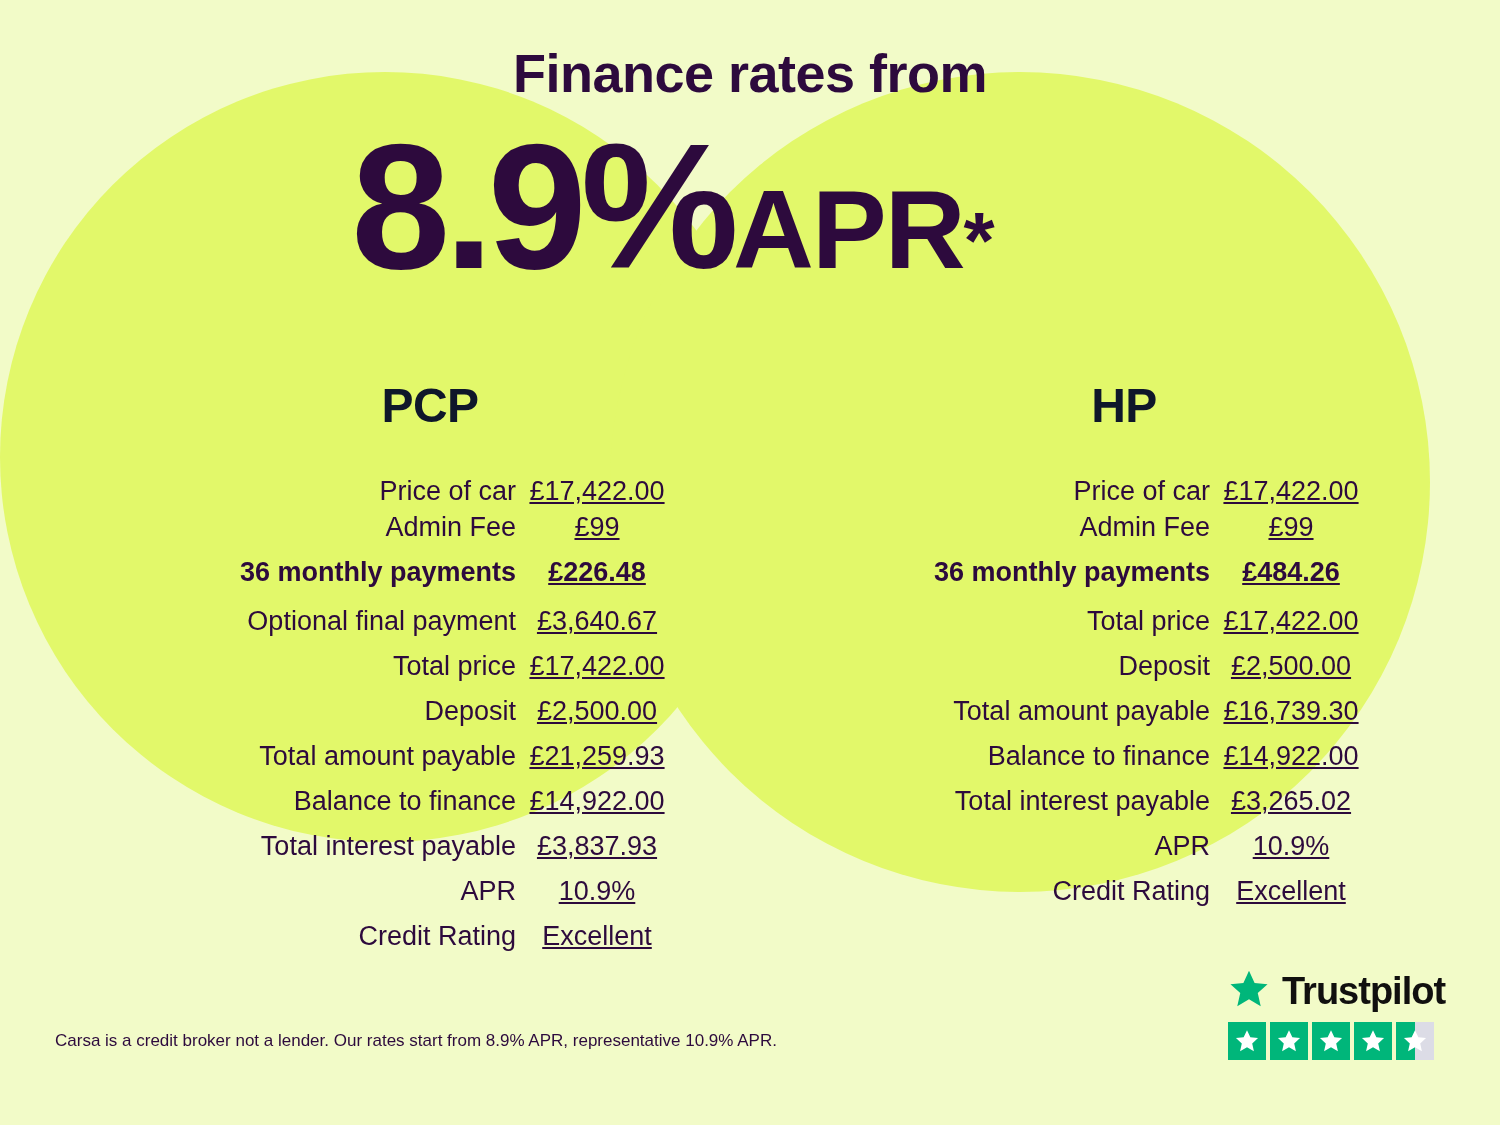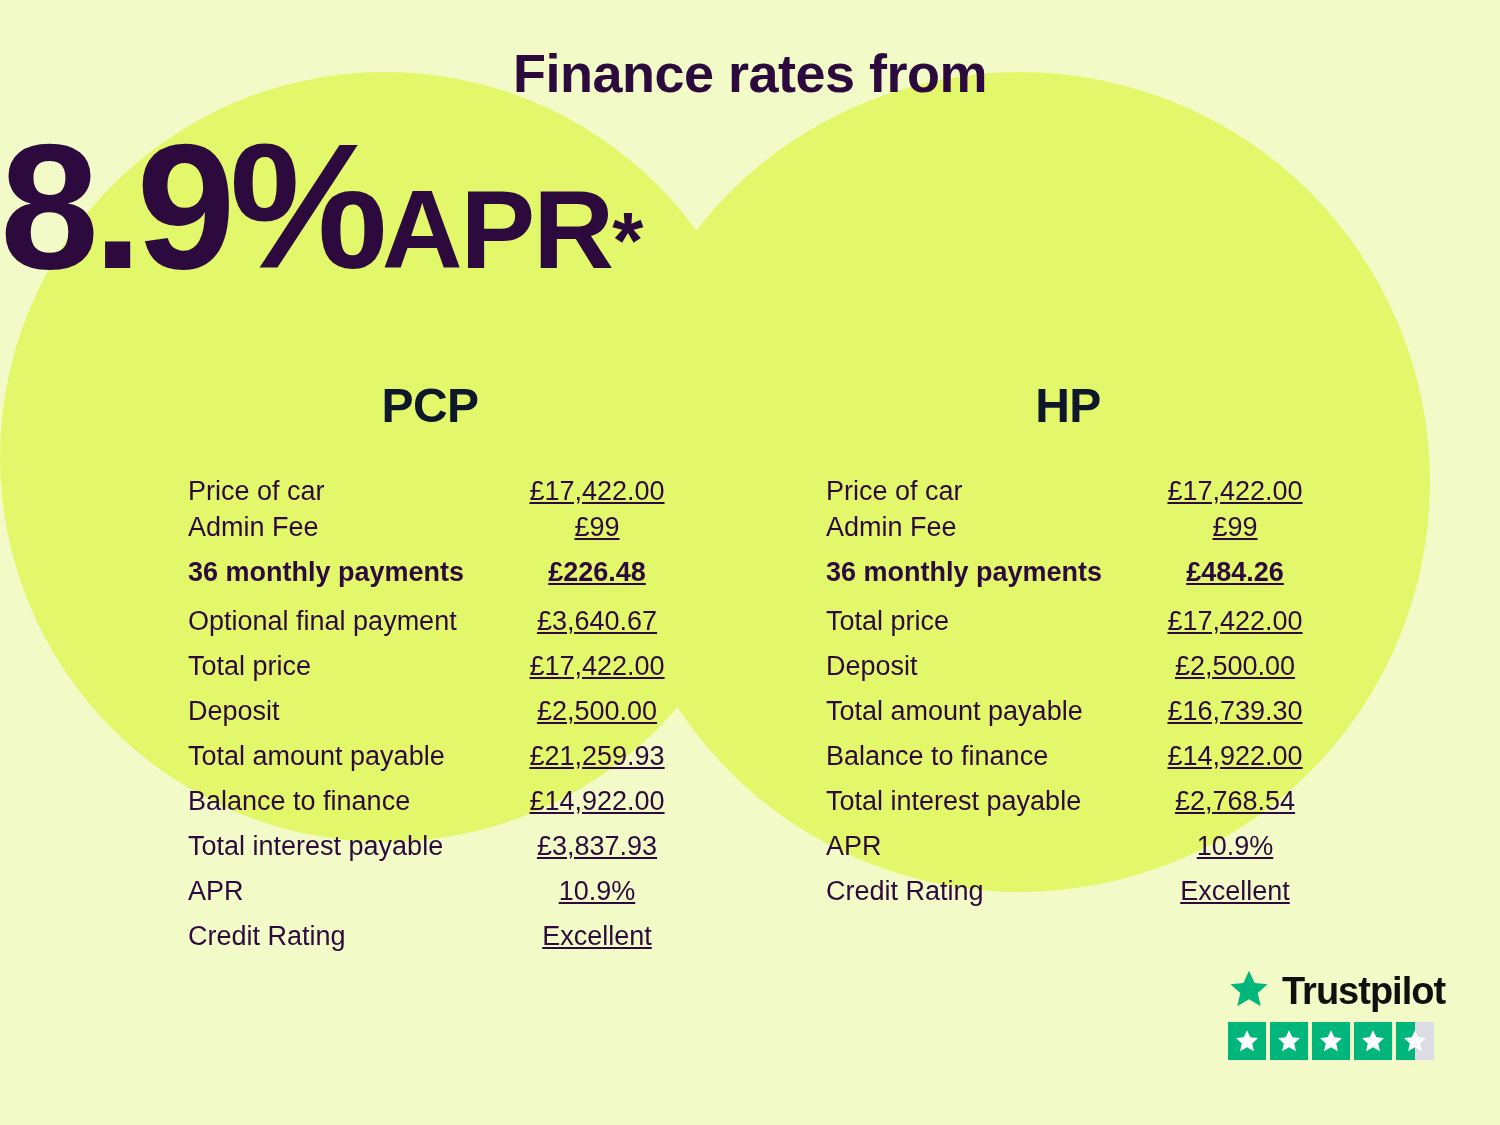--- a/index.html
+++ b/index.html
@@ -54,23 +54,24 @@
     font-size: 54px;
     font-weight: bold;
     letter-spacing: -0.5px;
     color: #2d0a3d;
   }
   .apr-line {
     position: absolute;
     top: 118px;
     left: 0;
     width: 1308px;
-    text-align: left;
+    text-align: center;
     color: #2d0a3d;
     white-space: nowrap;
+    padding-left: 19px;
   }
   .apr-big {
     font-size: 178px;
     font-weight: bold;
     letter-spacing: -6px;
     line-height: 1;
     vertical-align: baseline;
   }
   .apr-word {
     font-size: 112px;
@@ -83,21 +84,21 @@
     font-size: 80px;
     font-weight: bold;
     vertical-align: baseline;
   }
 
   .col {
     position: absolute;
     top: 378px;
   }
   .col-pcp { left: 160px; width: 540px; }
-  .col-hp  { left: 798px; width: 540px; }
+  .col-hp  { left: 854px; width: 540px; }
 
   .col-title {
     text-align: center;
     font-size: 48px;
     font-weight: bold;
     letter-spacing: -0.5px;
     margin: 0 0 40px 0;
     color: #0f172a;
   }
 
@@ -106,21 +107,21 @@
     border-collapse: collapse;
     font-size: 27px;
     color: #2d0a3d;
   }
   table.rows td {
     padding: 0;
     height: 45px;
     vertical-align: middle;
     white-space: nowrap;
   }
-  table.rows td.label { text-align: left; padding-left: 28px; }
+  table.rows td.label { text-align: right; padding-left: 28px; }
   table.rows td.value { text-align: center; padding-right: 22px; text-decoration: underline; }
   table.rows tr.tight td { height: 36px; }
   table.rows tr.highlight td {
     font-weight: bold;
     height: 54px;
   }
 
   .footnote {
     position: absolute;
     left: 55px;
@@ -262,35 +263,36 @@
           <tr>
             <td class="label">Total amount payable</td>
             <td class="value">£16,739.30</td>
           </tr>
           <tr>
             <td class="label">Balance to finance</td>
             <td class="value">£14,922.00</td>
           </tr>
           <tr>
             <td class="label">Total interest payable</td>
-            <td class="value">£2,768.54</td>
+            <td class="value">£3,265.02</td>
           </tr>
           <tr>
             <td class="label">APR</td>
             <td class="value">10.9%</td>
           </tr>
           <tr>
             <td class="label">Credit Rating</td>
             <td class="value">Excellent</td>
           </tr>
         </tbody>
       </table>
     </div>
 
     <div class="footnote">
+      <div>Carsa is a credit broker not a lender. Our rates start from 8.9% APR, representative 10.9% APR.</div>
     </div>
 
     <div class="trustpilot">
       <div class="tp-head">
         <span>
           <svg width="42" height="42" viewBox="0 0 24 24" aria-hidden="true">
             <polygon points="12,1.6 15.2,8.6 22.6,9.3 17,14.3 18.7,21.8 12,17.9 5.3,21.8 7,14.3 1.4,9.3 8.8,8.6" fill="#00b67a"></polygon>
           </svg>
         </span>
         <span class="tp-name">Trustpilot</span>

